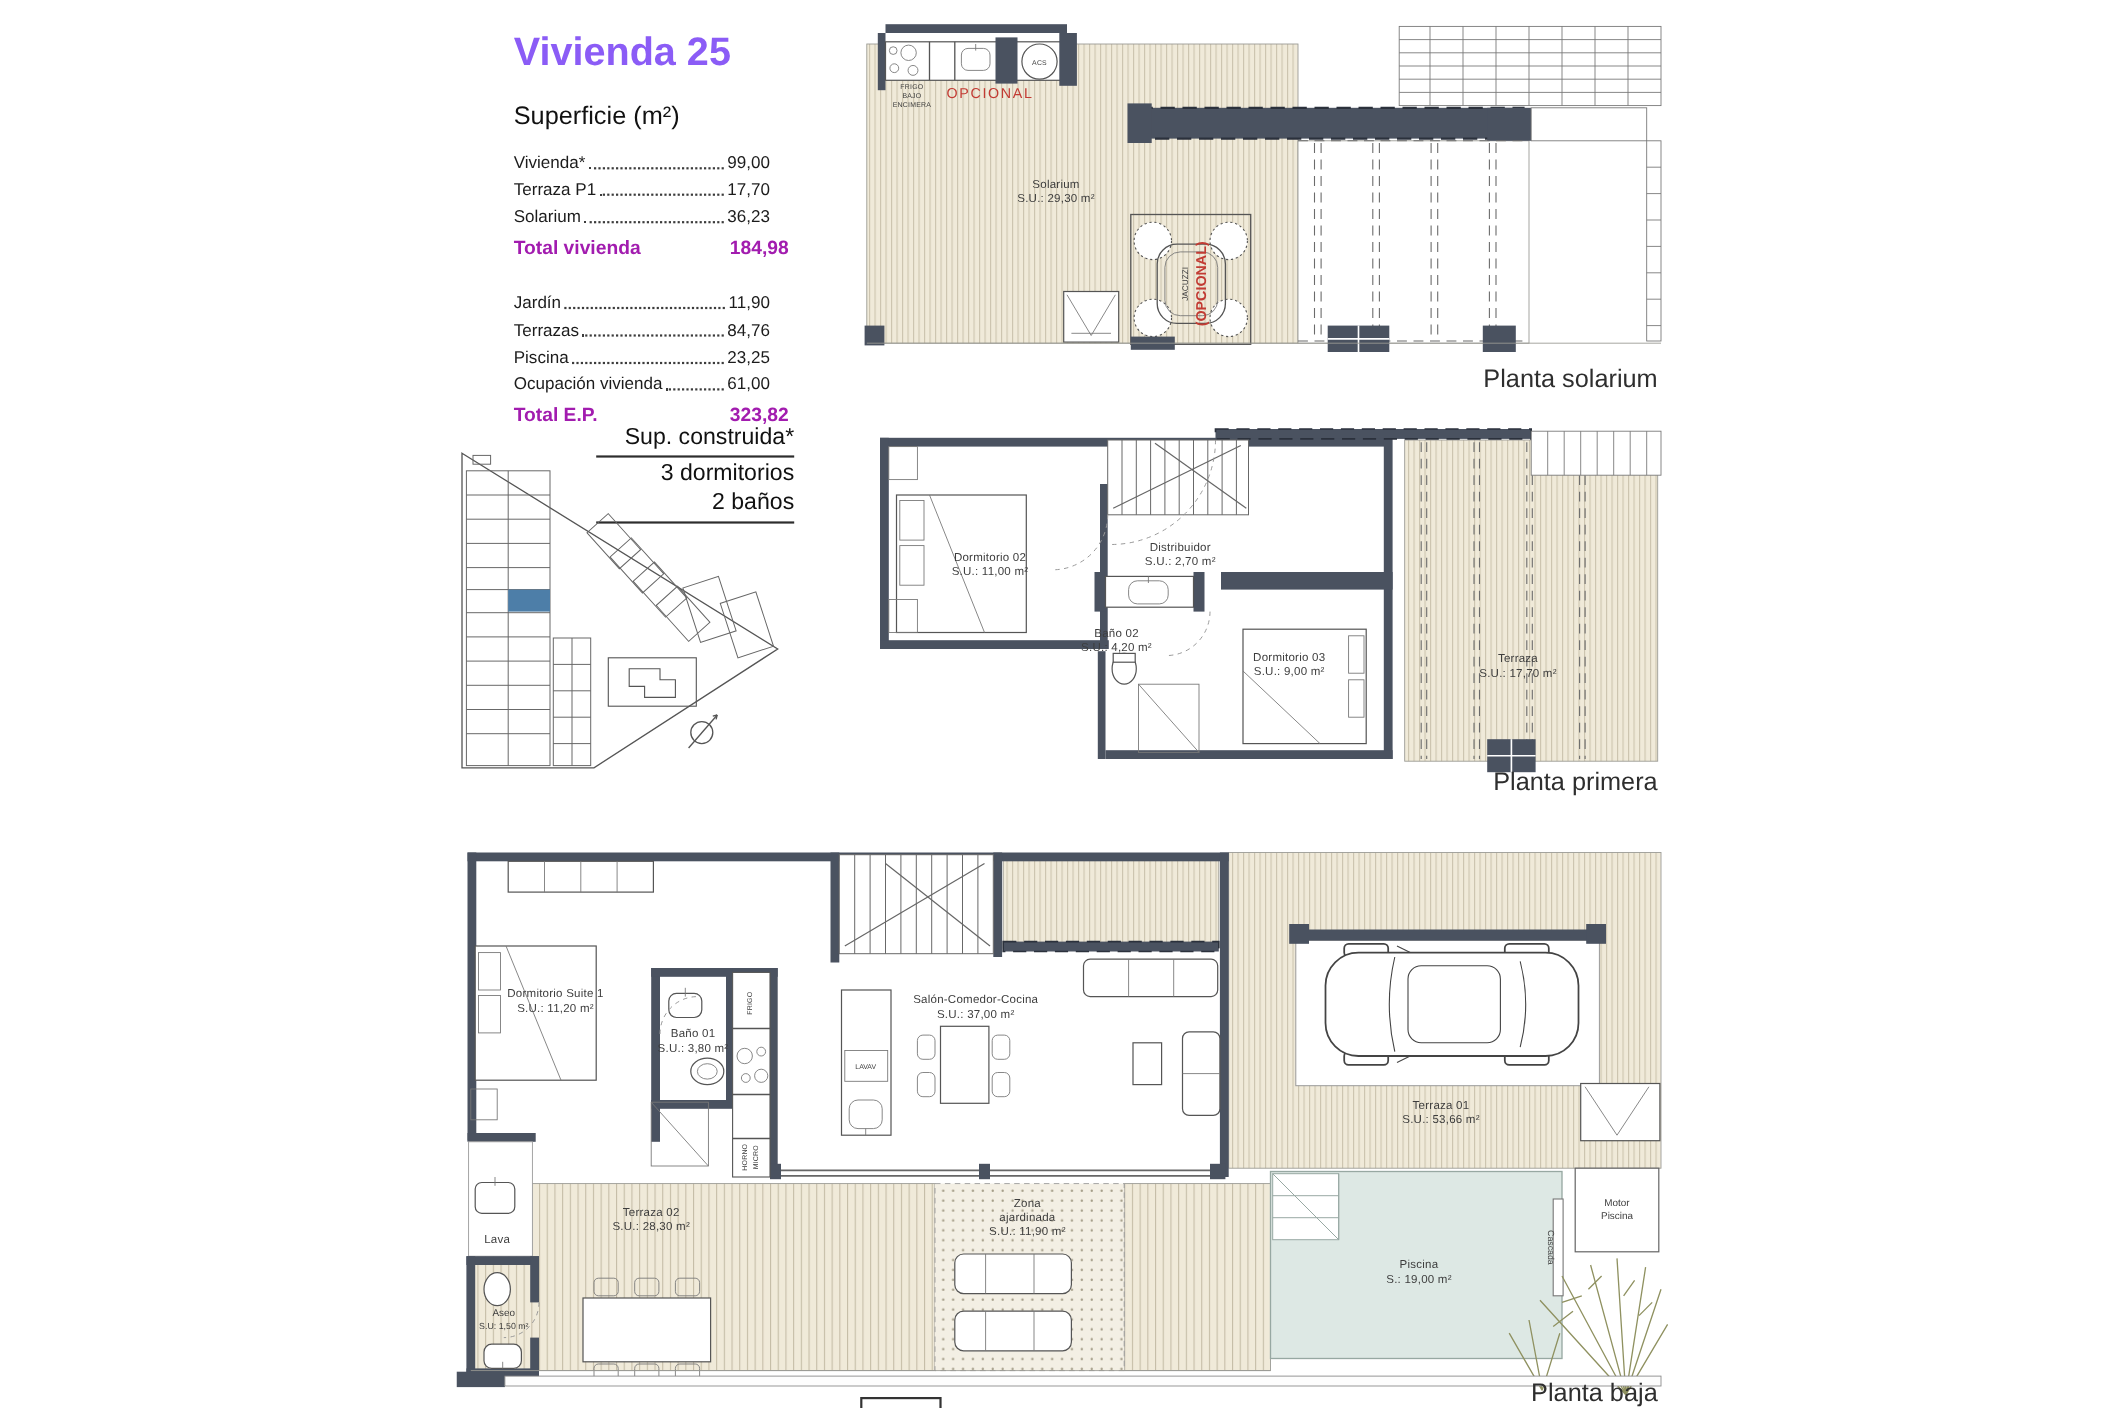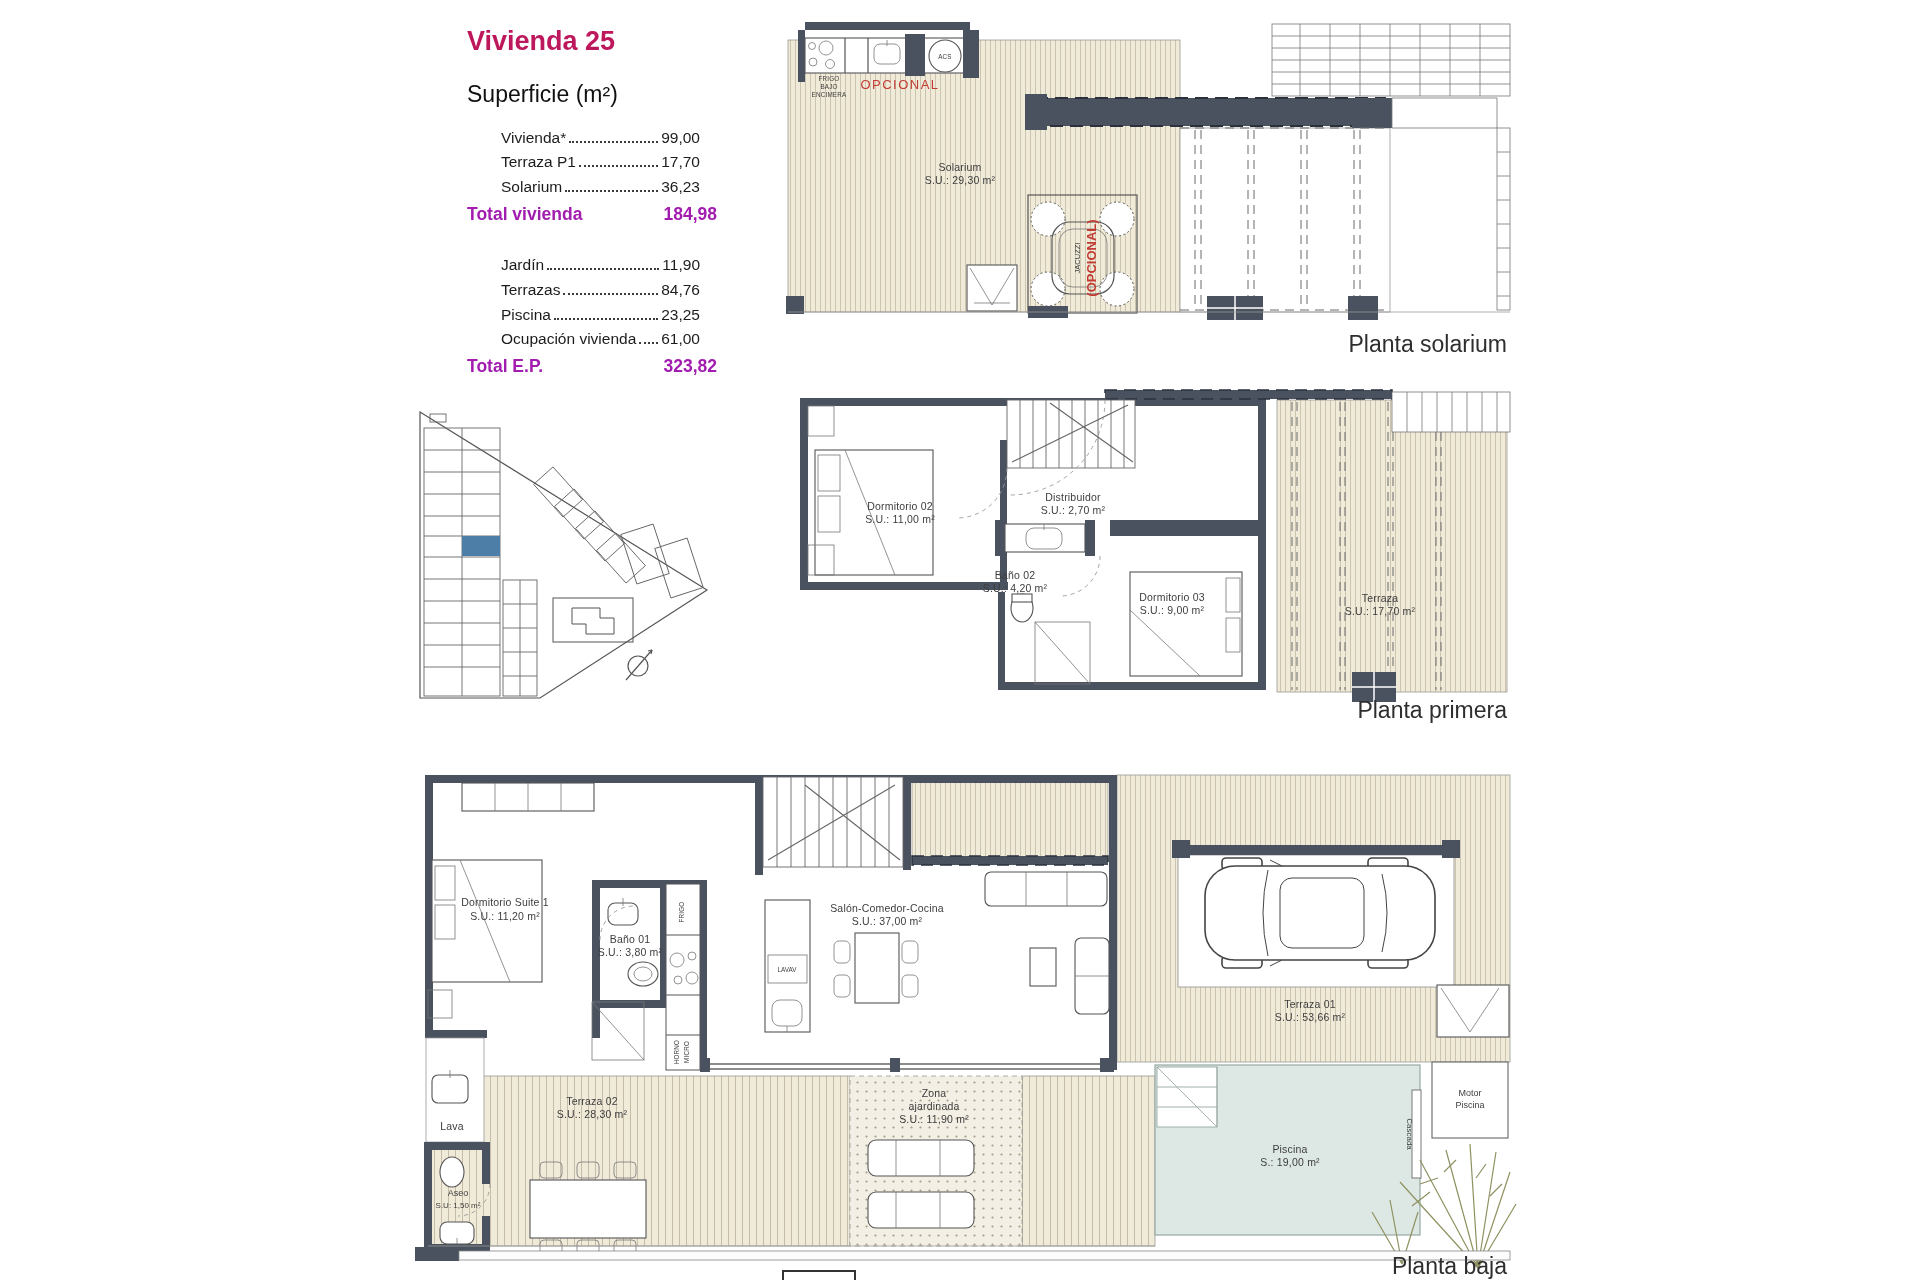--- a/index.html
+++ b/index.html
@@ -1,23 +1,23 @@
 <!DOCTYPE html>
 <html><head>
 <meta charset="utf-8">
 <style>
   html,body{margin:0;padding:0;background:#fff;}
   .sheet{position:relative;width:1920px;height:1280px;background:#ffffff;overflow:hidden;
          font-family:"Liberation Sans",sans-serif;color:#222;}
   
   .info{position:absolute;left:467px;top:26px;width:250px;}
-  .title{font-size:27px;font-weight:bold;color:#be185d;}
+  .title{font-size:36px;font-weight:bold;color:#8b5cf6;}
   .subtitle{font-size:23px;margin-top:24px;color:#111;}
   .tbl{margin-top:14px;}
-  .srow{display:flex;align-items:flex-end;font-size:15.5px;height:24.6px;padding-right:17px;color:#1c1c1c;margin-left:34px;}
+  .srow{display:flex;align-items:flex-end;font-size:15.5px;height:24.6px;padding-right:17px;color:#1c1c1c;}
   .srow .lbl{white-space:nowrap;}
   .leader{flex:1;border-bottom:2px dotted #3c3c3c;margin:0 3px 4px 3px;}
   .trow{display:flex;justify-content:space-between;align-items:flex-end;font-weight:bold;font-size:17.5px;height:29px;color:#a21caf;}
   .gap{height:25px;}
   .note{position:absolute;left:480px;top:384px;width:242px;text-align:right;font-size:21px;line-height:27.5px;color:#111;}
   .note .u{display:inline-block;min-width:180px;border-bottom:2px solid #2d2d2d;padding-bottom:2px;}
   .note .u3{display:inline-block;min-width:180px;border-bottom:2px solid #2d2d2d;padding-bottom:3px;}
   
   svg{position:absolute;}
   svg text{font-family:"Liberation Sans",sans-serif;fill:#3d3d3d;}
@@ -84,20 +84,25 @@
         <span class="leader"></span>
         <span class="val">61,00</span>
       </div>
       <div class="trow">
         <span>Total E.P.</span>
         <span>323,82</span>
       </div>
     </div>
   </div>
 
+  <div class="note">
+    <div><span class="u">Sup. construida*</span></div>
+    <div>3 dormitorios</div>
+    <div><span class="u3">2 baños</span></div>
+  </div>
 
   <svg style="left:405px;top:405px;" width="320" height="310" viewBox="405 405 320 310">
     <g>
       <polygon points="420,412 707,590 540,698 420,698" fill="#fff" stroke="#555" stroke-width="1.2"></polygon>
     </g>
     <g stroke="#666" fill="none" stroke-width="0.9">
       <rect x="424" y="428" width="76" height="268"></rect>
       <line x1="462" y1="428" x2="462" y2="696"></line>
       <line x1="424" y1="450" x2="500" y2="450"></line>
         <line x1="424" y1="472" x2="500" y2="472"></line>

